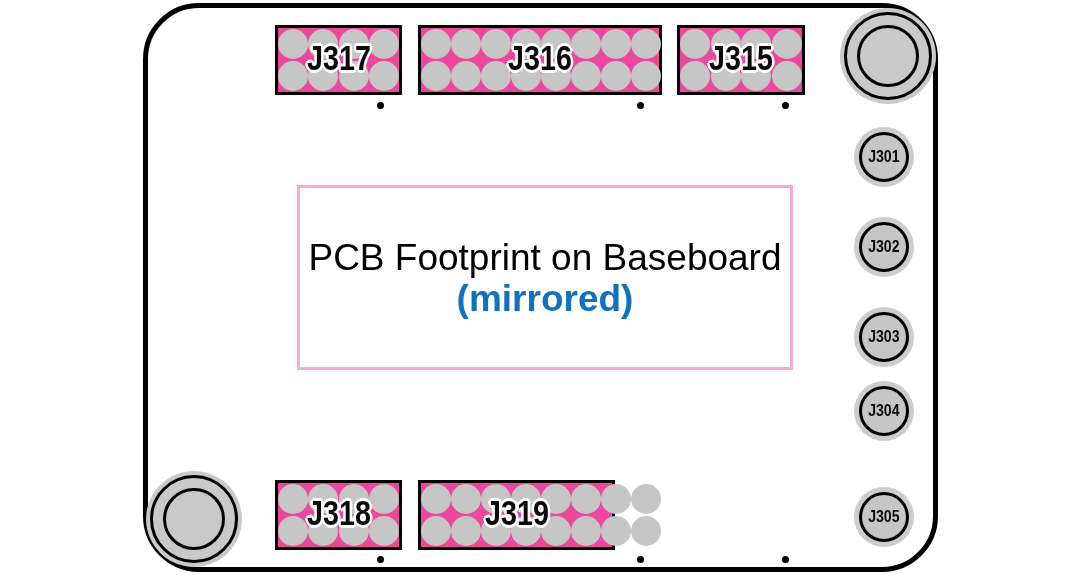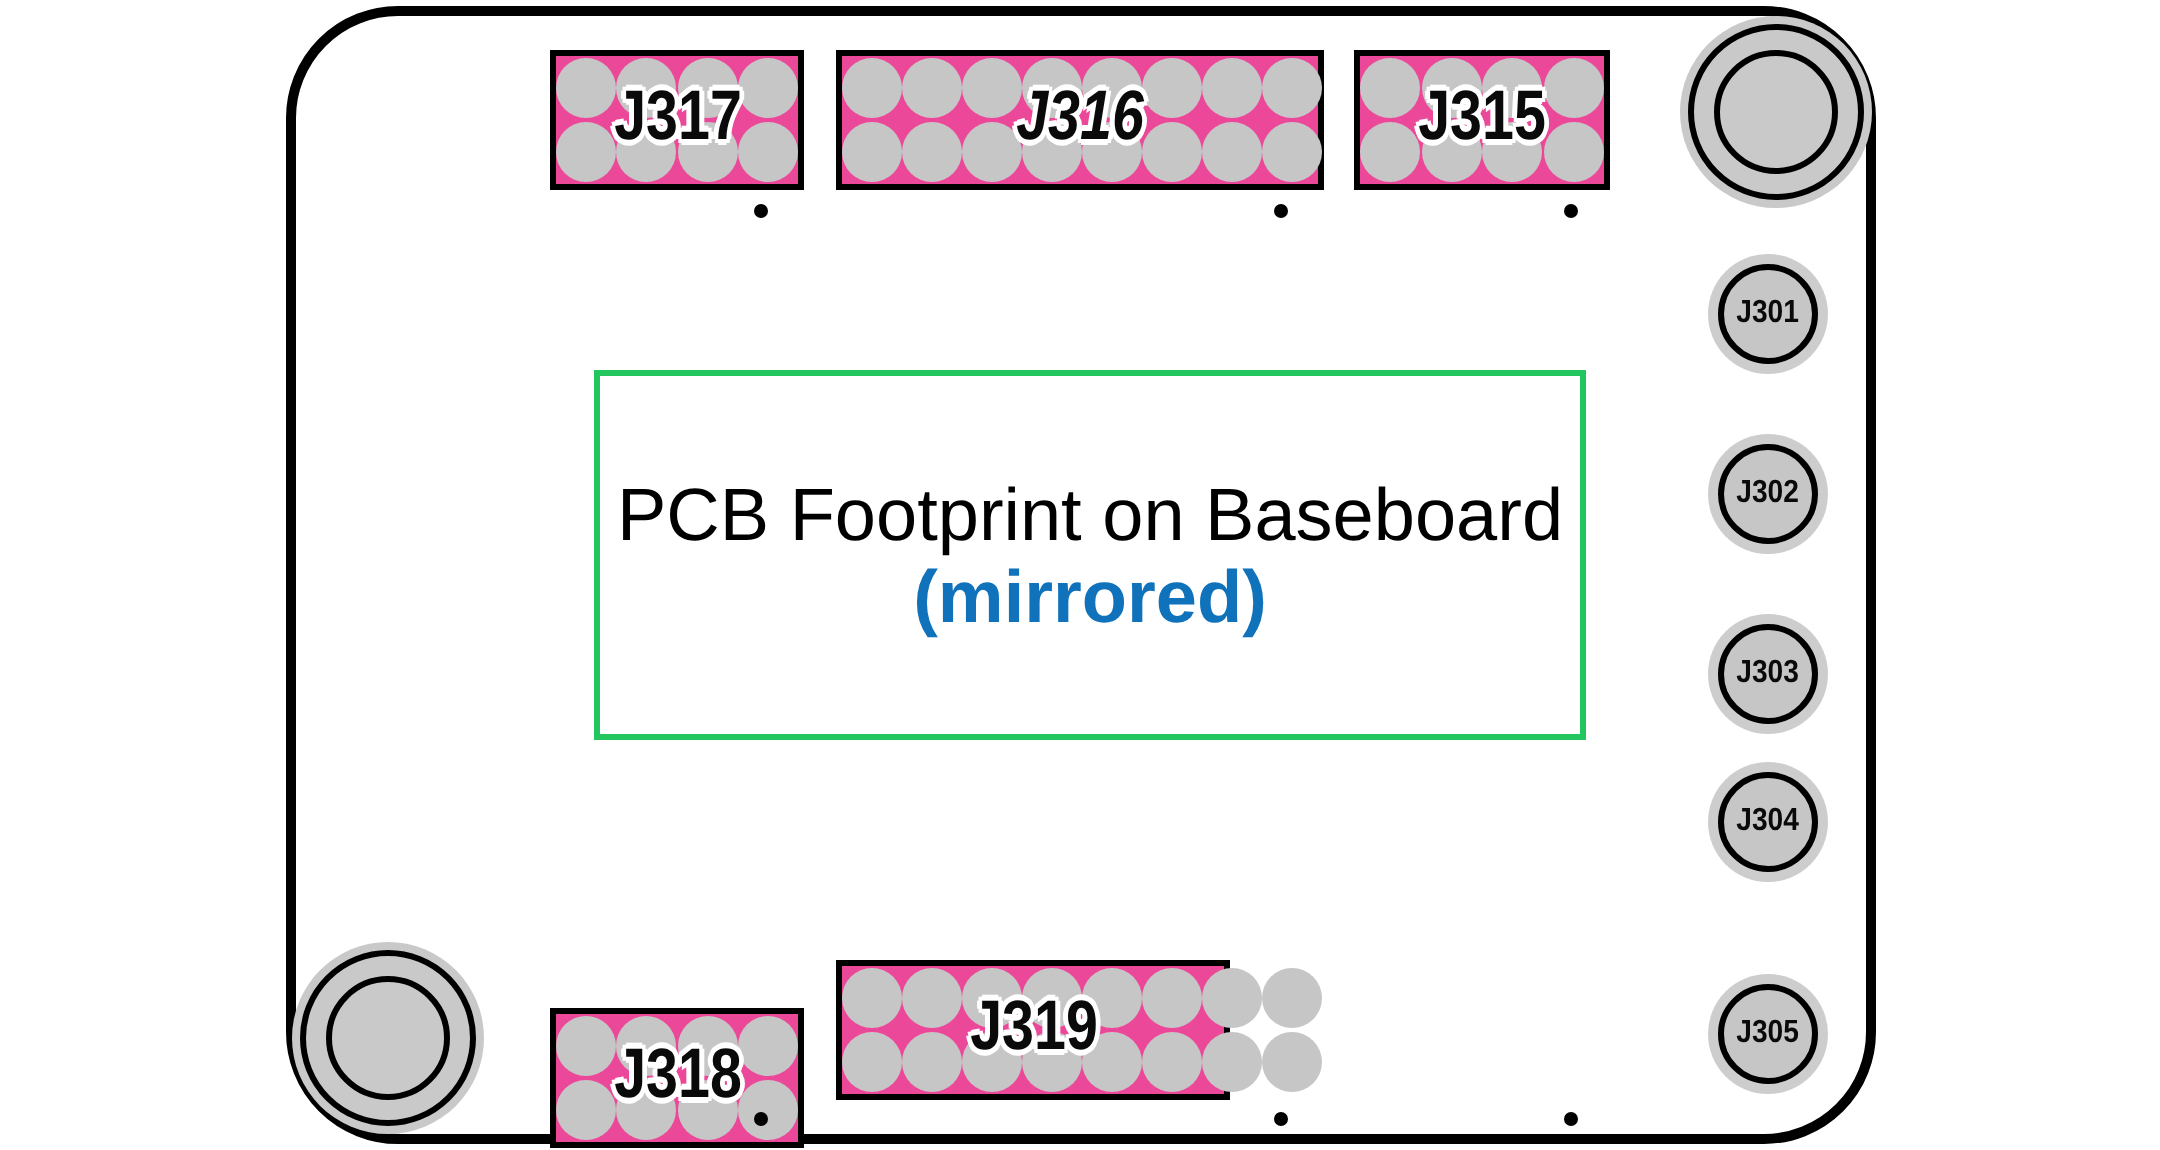--- a/index.html
+++ b/index.html
@@ -52,21 +52,21 @@
     position:absolute; left:4px; top:4px; width:88px; height:88px;
     box-sizing:border-box; border:3px solid #000; border-radius:50%;
   }
   .hole-ring2 {
     position:absolute; left:17px; top:17px; width:62px; height:62px;
     box-sizing:border-box; border:3px solid #000; border-radius:50%;
   }
   
   .center-box {
     position:absolute; left:297px; top:185px; width:496px; height:185px;
-    box-sizing:border-box; border:3px solid #22c55e; background:#fff;
+    box-sizing:border-box; border:3px solid #f9a8d4; background:#fff;
     display:flex; flex-direction:column; align-items:center; justify-content:center;
     text-align:center; line-height:41px;
   }
   .title-line1 { font-size:37px; color:#000; }
   .title-line2 { font-size:37px; font-weight:bold; color:var(--accent-blue); }
 </style>
 </head>
 <body>
 
 <div class="canvas">
@@ -99,21 +99,21 @@
         <div class="pad-cell">
           <div class="pad"></div>
         </div>
         <div class="pad-cell">
           <div class="pad"></div>
         </div>
       </div>
       <div class="conn-label">J317</div>
     </div>
     <div class="pin-dot" style="left: 376.5px; top: 101.5px;"></div>
-    <div class="header-conn" style="left: 418px; top: 25px; width: 244px; height: 70px; font-style: italic;">
+    <div class="header-conn" style="left: 418px; top: 25px; width: 244px; height: 70px;">
       <div class="pads" style="grid-template-columns: repeat(8, 1fr);">
         <div class="pad-cell">
           <div class="pad"></div>
         </div>
         <div class="pad-cell">
           <div class="pad"></div>
         </div>
         <div class="pad-cell">
           <div class="pad"></div>
         </div>
@@ -183,21 +183,21 @@
         <div class="pad-cell">
           <div class="pad"></div>
         </div>
         <div class="pad-cell">
           <div class="pad"></div>
         </div>
       </div>
       <div class="conn-label">J315</div>
     </div>
     <div class="pin-dot" style="left: 781.5px; top: 101.5px;"></div>
-    <div class="header-conn" style="left: 275px; top: 504px; width: 127px; height: 70px;">
+    <div class="header-conn" style="left: 275px; top: 480px; width: 127px; height: 70px;">
       <div class="pads" style="grid-template-columns: repeat(4, 1fr);">
         <div class="pad-cell">
           <div class="pad"></div>
         </div>
         <div class="pad-cell">
           <div class="pad"></div>
         </div>
         <div class="pad-cell">
           <div class="pad"></div>
         </div>

